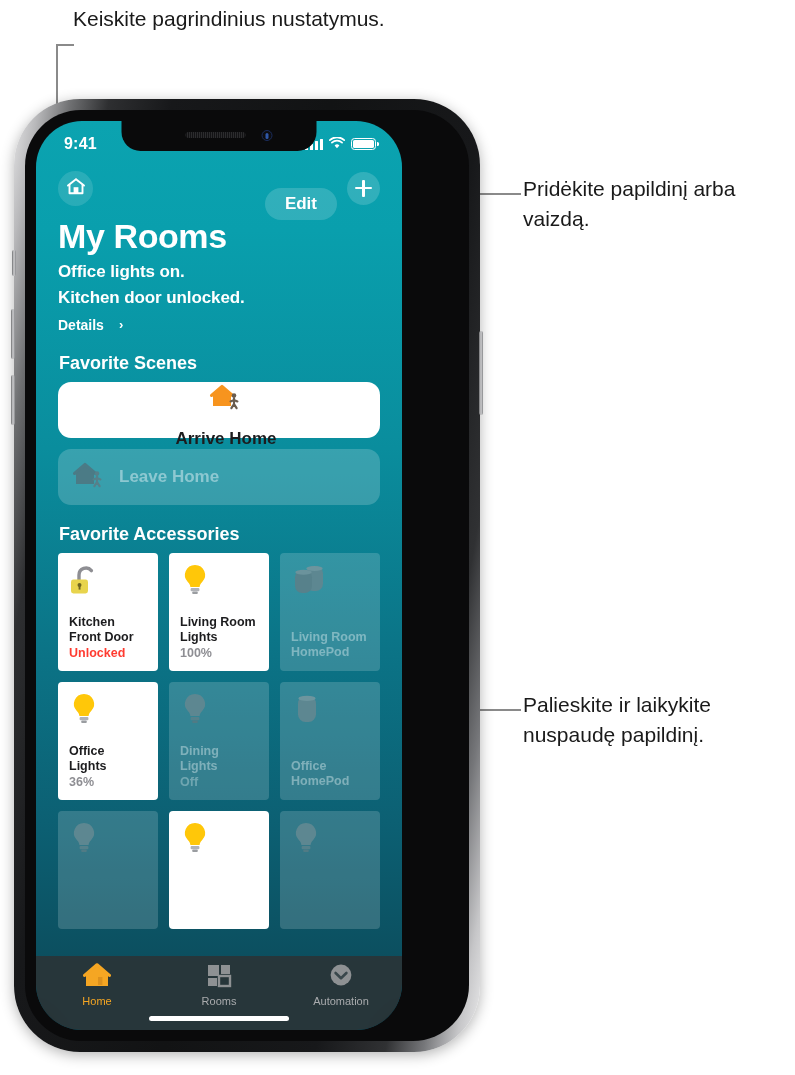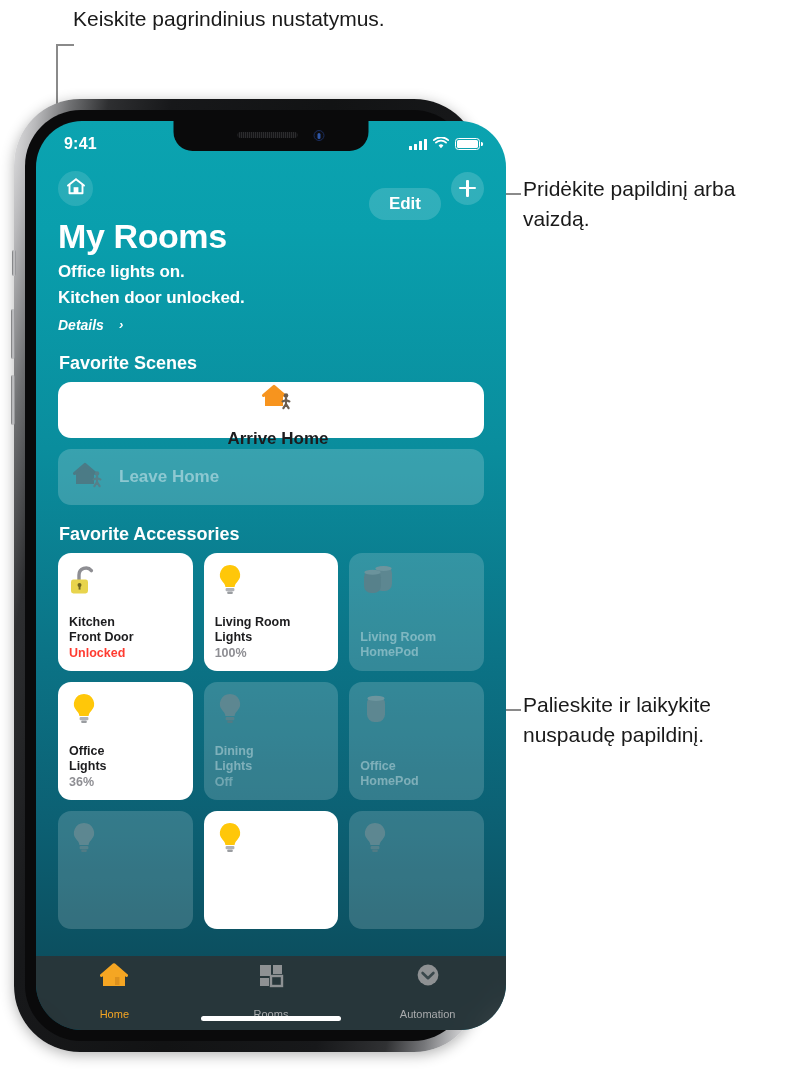--- a/index.html
+++ b/index.html
@@ -41,21 +41,21 @@
     box-shadow: 0 3px 14px rgba(0,0,0,0.30);
   }
   .phone-inner {
     position: absolute; left: 11px; top: 11px;
     width: 444px; height: 931px;
     border-radius: 56px;
     background: #0a0a0b;
   }
   .screen {
     position: absolute; left: 11px; top: 11px;
-    width: 470px; height: 909px;
+    width: 366px; height: 909px;
     border-radius: 46px;
     overflow: hidden;
     background: linear-gradient(180deg,#0ba3b0 0%, #099fad 12%, #0a8d9d 36%, #0b7487 58%, #0c5f72 78%, #0c4e5e 93%, #0d4a59 100%);
   }
   .notch {
     position: absolute; left: 50%; transform: translateX(-50%); top: 0;
     width: 195px; height: 30px;
     background: #0a0a0b;
     border-bottom-left-radius: 19px; border-bottom-right-radius: 19px;
     z-index: 30;
@@ -133,42 +133,42 @@
   }
   .plus-btn::before{ width:17px; height:2.6px; }
   .plus-btn::after { width:2.6px; height:17px; }
 
   
   .content { position: absolute; top: 88px; left: 0; right: 0; bottom: 0; padding: 0 22px; z-index: 10; }
   .home-title { color:#fff; font-size: 34px; font-weight: bold; letter-spacing:-0.4px; margin-top: 8px; }
   .status-line { color:#fff; font-size: 17px; font-weight: bold; margin-top: 6px; letter-spacing:-0.1px;}
   .details {
     color:#fff; font-size: 14px; font-weight: bold; margin-top: 9px;
-    display: inline-flex; align-items: flex-start; gap: 15px; font-style: italic;
+    display: inline-flex; align-items: flex-start; gap: 15px;
   }
   .details .chev { font-size: 13px; font-weight: bold; }
 
   .section-title { color:#fff; font-size:18px; font-weight:bold; margin: 19px 0 8px 1px; }
 
   
   .scene {
     height: 56px; border-radius: 13px;
     display: flex; align-items: center; gap: 13px; padding-left: 14px;
     margin-bottom: 11px;
   }
   .scene.on  { background: #ffffff; flex-direction: column; }
   .scene.off { background: rgba(255,255,255,0.19); }
   .scene-label { font-size: 17px; font-weight: bold; }
   .scene.on  .scene-label { color:#1c1c1e; }
   .scene.off .scene-label { color: rgba(235,245,248,0.48); }
 
   
   .grid { display: grid; grid-template-columns: repeat(3, 1fr); gap: 11px; margin-top: 2px; }
   .tile {
-    border-radius: 13px; height: 118px; padding: 10px 11px;
+    border-radius: 4px; height: 118px; padding: 10px 11px;
     display: flex; flex-direction: column; justify-content: space-between;
     overflow: hidden;
   }
   .tile.on  { background: #ffffff; }
   .tile.off { background: rgba(255,255,255,0.17); }
   .tile-icon { height: 42px; display: flex; align-items: flex-start; }
   .tile-text { line-height: 15px; }
   .tile-name { font-size: 12.5px; font-weight: bold; }
   .tile-state{ font-size: 12.5px; font-weight: bold; margin-top: 1px; }
   .tile.on  .tile-name { color: #1c1c1e; }
@@ -178,21 +178,21 @@
   .tile-state.alert { color: #ff3b30 !important; }
 
   
   .tabbar {
     position: absolute; left: 0; right: 0; bottom: 0; height: 74px;
     background: rgba(42,53,56,0.93);
     backdrop-filter: blur(10px);
     display: flex; align-items: flex-start; justify-content: space-around;
     padding-top: 7px; z-index: 25;
   }
-  .tab { display: flex; flex-direction: column; align-items: center; gap: 16px; width: 96px; }
+  .tab { display: flex; flex-direction: column; align-items: center; gap: 3px; width: 96px; }
   .tab-label { font-size: 11px; }
   .tab.active .tab-label { color: #f5a623; }
   .tab .tab-label { color: #a9abad; }
   .home-indicator {
     position: absolute; bottom: 9px; left: 50%; transform: translateX(-50%);
     width: 140px; height: 5px; border-radius: 3px; background: #fff;
     z-index: 26;
   }
 </style>
 </head>

